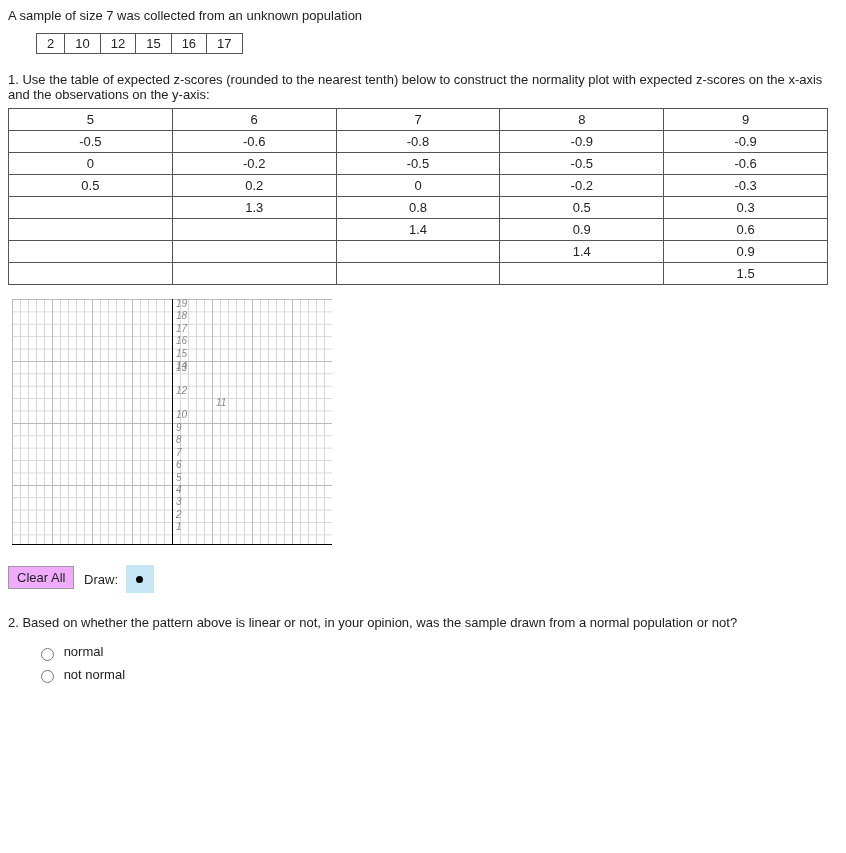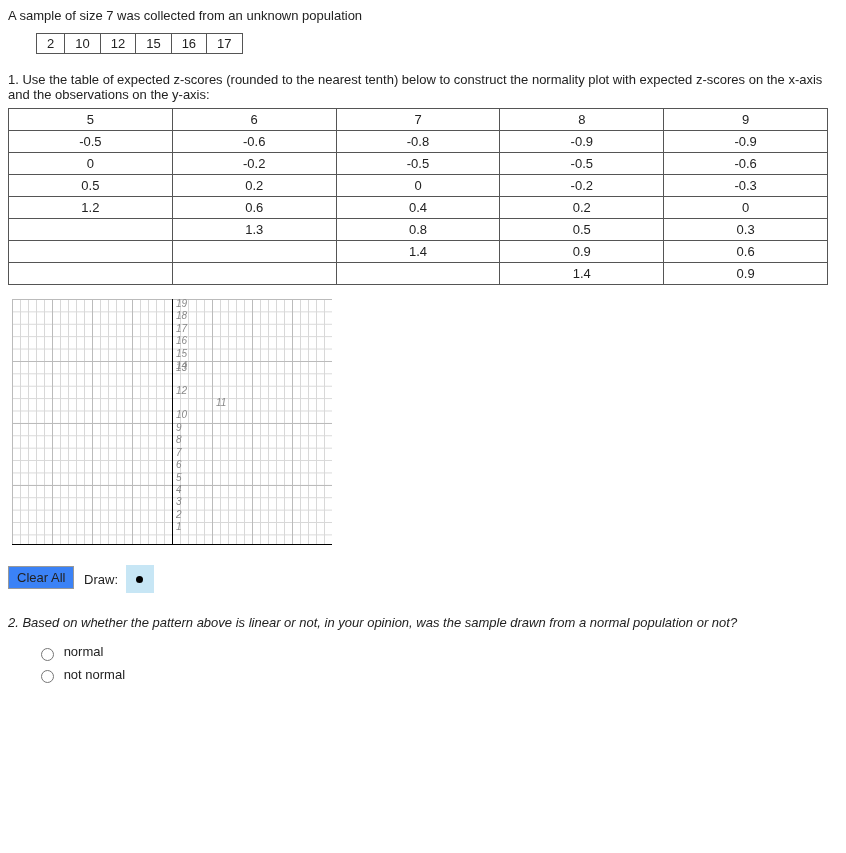--- a/index.html
+++ b/index.html
@@ -60,30 +60,30 @@
   }
   .xaxis {
     position:absolute; left:0; top:245px; width:320px; height:1px; background:#000;
   }
   .ticklabel {
     position:absolute; font-size:10px; color:#888; font-style:italic;
   }
   .controls { margin: 6px 0 22px 0; }
   .btn {
     display:inline-block; border:1px solid #999; padding:3px 8px;
-    font-size:13px; background:#3b82f6; cursor:pointer;
+    font-size:13px; background:#f0abfc; cursor:pointer;
   }
   .draw-label { display:inline-block; margin: 0 4px 0 6px; vertical-align:middle; }
   .swatch {
     display:inline-block; width:26px; height:26px; background:#c7e6f5;
     border:1px solid #c7e6f5; vertical-align:middle; text-align:center;
     line-height:26px;
   }
   .swatch .dot { display:inline-block; width:7px; height:7px; background:#000; border-radius:50%; vertical-align:middle; }
-  .q2 { margin-bottom: 14px; font-style: italic; }
+  .q2 { margin-bottom: 14px; }
   .radio-row { margin: 6px 0 6px 28px; font-size:13px; }
   .radio-row input { margin-right:6px; vertical-align:middle; }
 </style>
 </head>
 <body>
 
 <div class="intro">A sample of size 7 was collected from an unknown population</div>
 
 <table class="sample-box">
   <tbody>
@@ -124,46 +124,46 @@
         <td>-0.6</td>
       </tr>
   <tr>
         <td>0.5</td>
         <td>0.2</td>
         <td>0</td>
         <td>-0.2</td>
         <td>-0.3</td>
       </tr>
   <tr>
-        <td>1.2</td>
-        <td>0.6</td>
-        <td>0.4</td>
-        <td>0.2</td>
-        <td>0</td>
-      </tr>
-  <tr>
         <td></td>
         <td>1.3</td>
         <td>0.8</td>
         <td>0.5</td>
         <td>0.3</td>
       </tr>
   <tr>
         <td></td>
         <td></td>
         <td>1.4</td>
         <td>0.9</td>
         <td>0.6</td>
       </tr>
   <tr>
         <td></td>
         <td></td>
         <td></td>
         <td>1.4</td>
         <td>0.9</td>
+      </tr>
+  <tr>
+        <td></td>
+        <td></td>
+        <td></td>
+        <td></td>
+        <td>1.5</td>
       </tr>
 </tbody>
   </table>
 
 <div class="graph-wrap">
   <div class="graph">
     <div class="grid-bg"></div>
     <div class="grid-major"></div>
     <div class="xaxis"></div>
     <div class="yaxis"></div>

